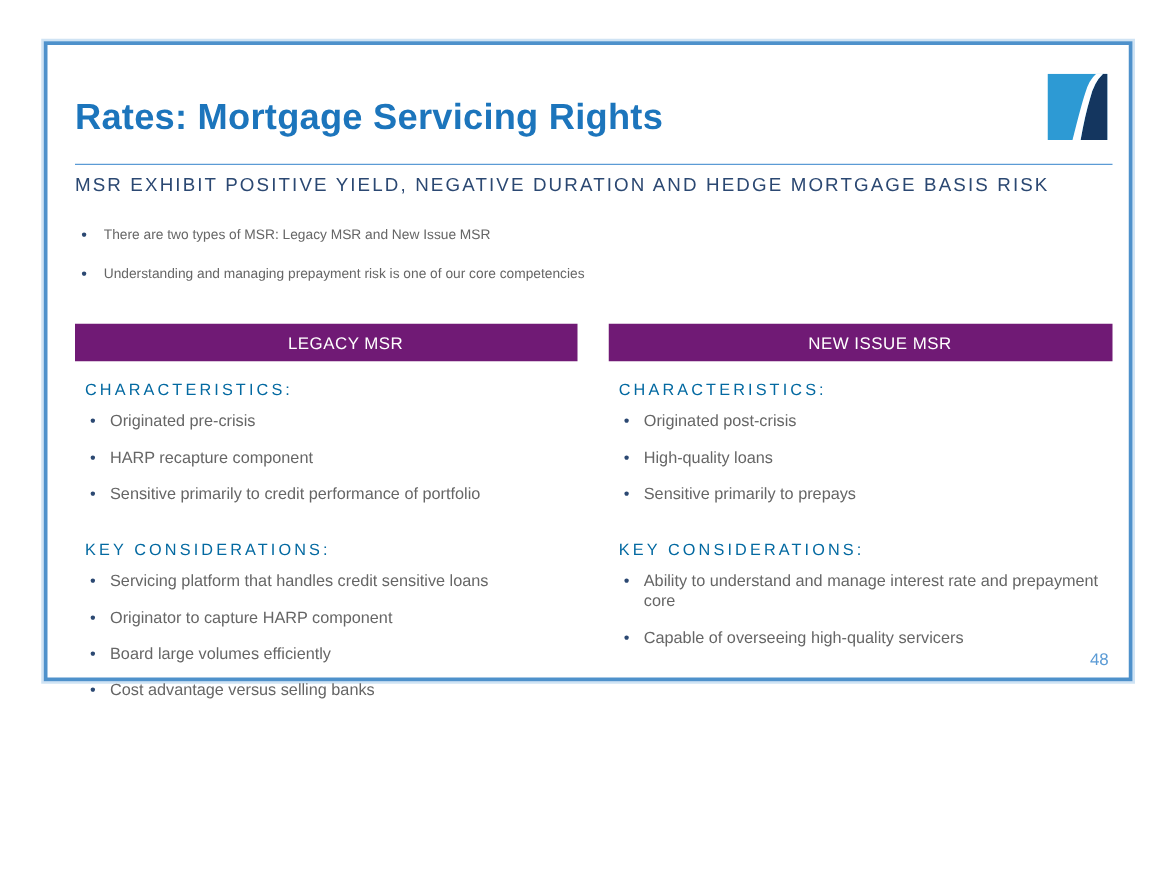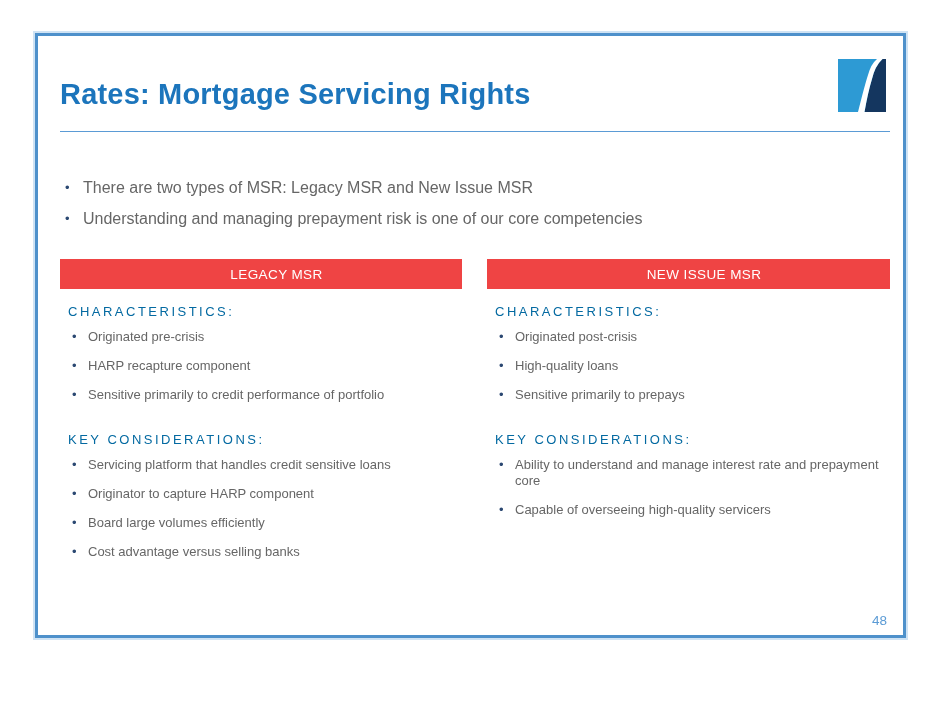--- a/index.html
+++ b/index.html
@@ -5,21 +5,21 @@
   * { margin: 0; padding: 0; box-sizing: border-box; }
   html, body {
     width: 940px; height: 705px;
     background: #ffffff;
     font-family: "Liberation Sans", "DejaVu Sans", sans-serif;
     overflow: hidden;
   }
   .slide-frame {
     position: absolute;
     left: 35px; top: 33px;
-    width: 871px; height: 605px;
+    width: 871px; height: 512px;
     background: #ffffff;
     border: 3px solid #4E91CB;
     box-shadow: 0 0 0 2px #cfe3f4;
   }
   .page-title {
     position: absolute;
     left: 22px; top: 42px;
     font-size: 29px;
     color: #1C75BC;
     letter-spacing: 0.2px;
@@ -55,33 +55,33 @@
     position: absolute;
     color: #2B4872;
     font-size: 13px;
   }
   .intro-bullets {
     position: absolute;
     left: 22px; top: 144px;
   }
   .intro-bullets li {
     padding-left: 23px;
-    font-size: 16px;
+    font-size: 11px;
     margin-bottom: 15px;
   }
   .intro-bullets li::before { left: 5px; }
   .msr-column {
     position: absolute;
     top: 223px;
   }
   .col-left  { left: 22px;  width: 402px; }
   .col-right { left: 449px; width: 403px; }
   .col-header {
     height: 30px;
-    background: #ef4444;
+    background: #701a75;
     color: #ffffff;
     font-size: 13.5px;
     letter-spacing: 0.4px;
     display: flex;
     align-items: center;
     justify-content: center;
     padding-left: 31px;
   }
   .section-heading {
     margin-top: 15px;
@@ -116,20 +116,21 @@
   <h1 class="page-title">Rates: Mortgage Servicing Rights</h1>
 
   <svg class="logo" viewBox="0 0 48 53" xmlns="http://www.w3.org/2000/svg">
     <rect x="0" y="0" width="48" height="53" fill="#2D9AD4"></rect>
     <path d="M26.5 53 Q30 33 34 20 Q37 7 44.5 0 L48 0 L48 53 Z" fill="#14365F"></path>
     <path d="M20 53 Q27 25 30 16 Q33 5 39 0 L44.5 0 Q37 7 34 20 Q30 33 26.5 53 Z" fill="#ffffff"></path>
   </svg>
 
   <div class="title-divider"></div>
 
+  <div class="subtitle">MSR EXHIBIT POSITIVE YIELD, NEGATIVE DURATION AND HEDGE MORTGAGE BASIS RISK</div>
 
   <ul class="intro-bullets">
     <li>There are two types of MSR: Legacy MSR and New Issue MSR</li>
     <li>Understanding and managing prepayment risk is one of our core competencies</li>
   </ul>
 
   <div class="msr-column col-left">
     <div class="col-header">LEGACY MSR</div>
     <div class="section-heading">CHARACTERISTICS:</div>
     <ul class="col-list">

